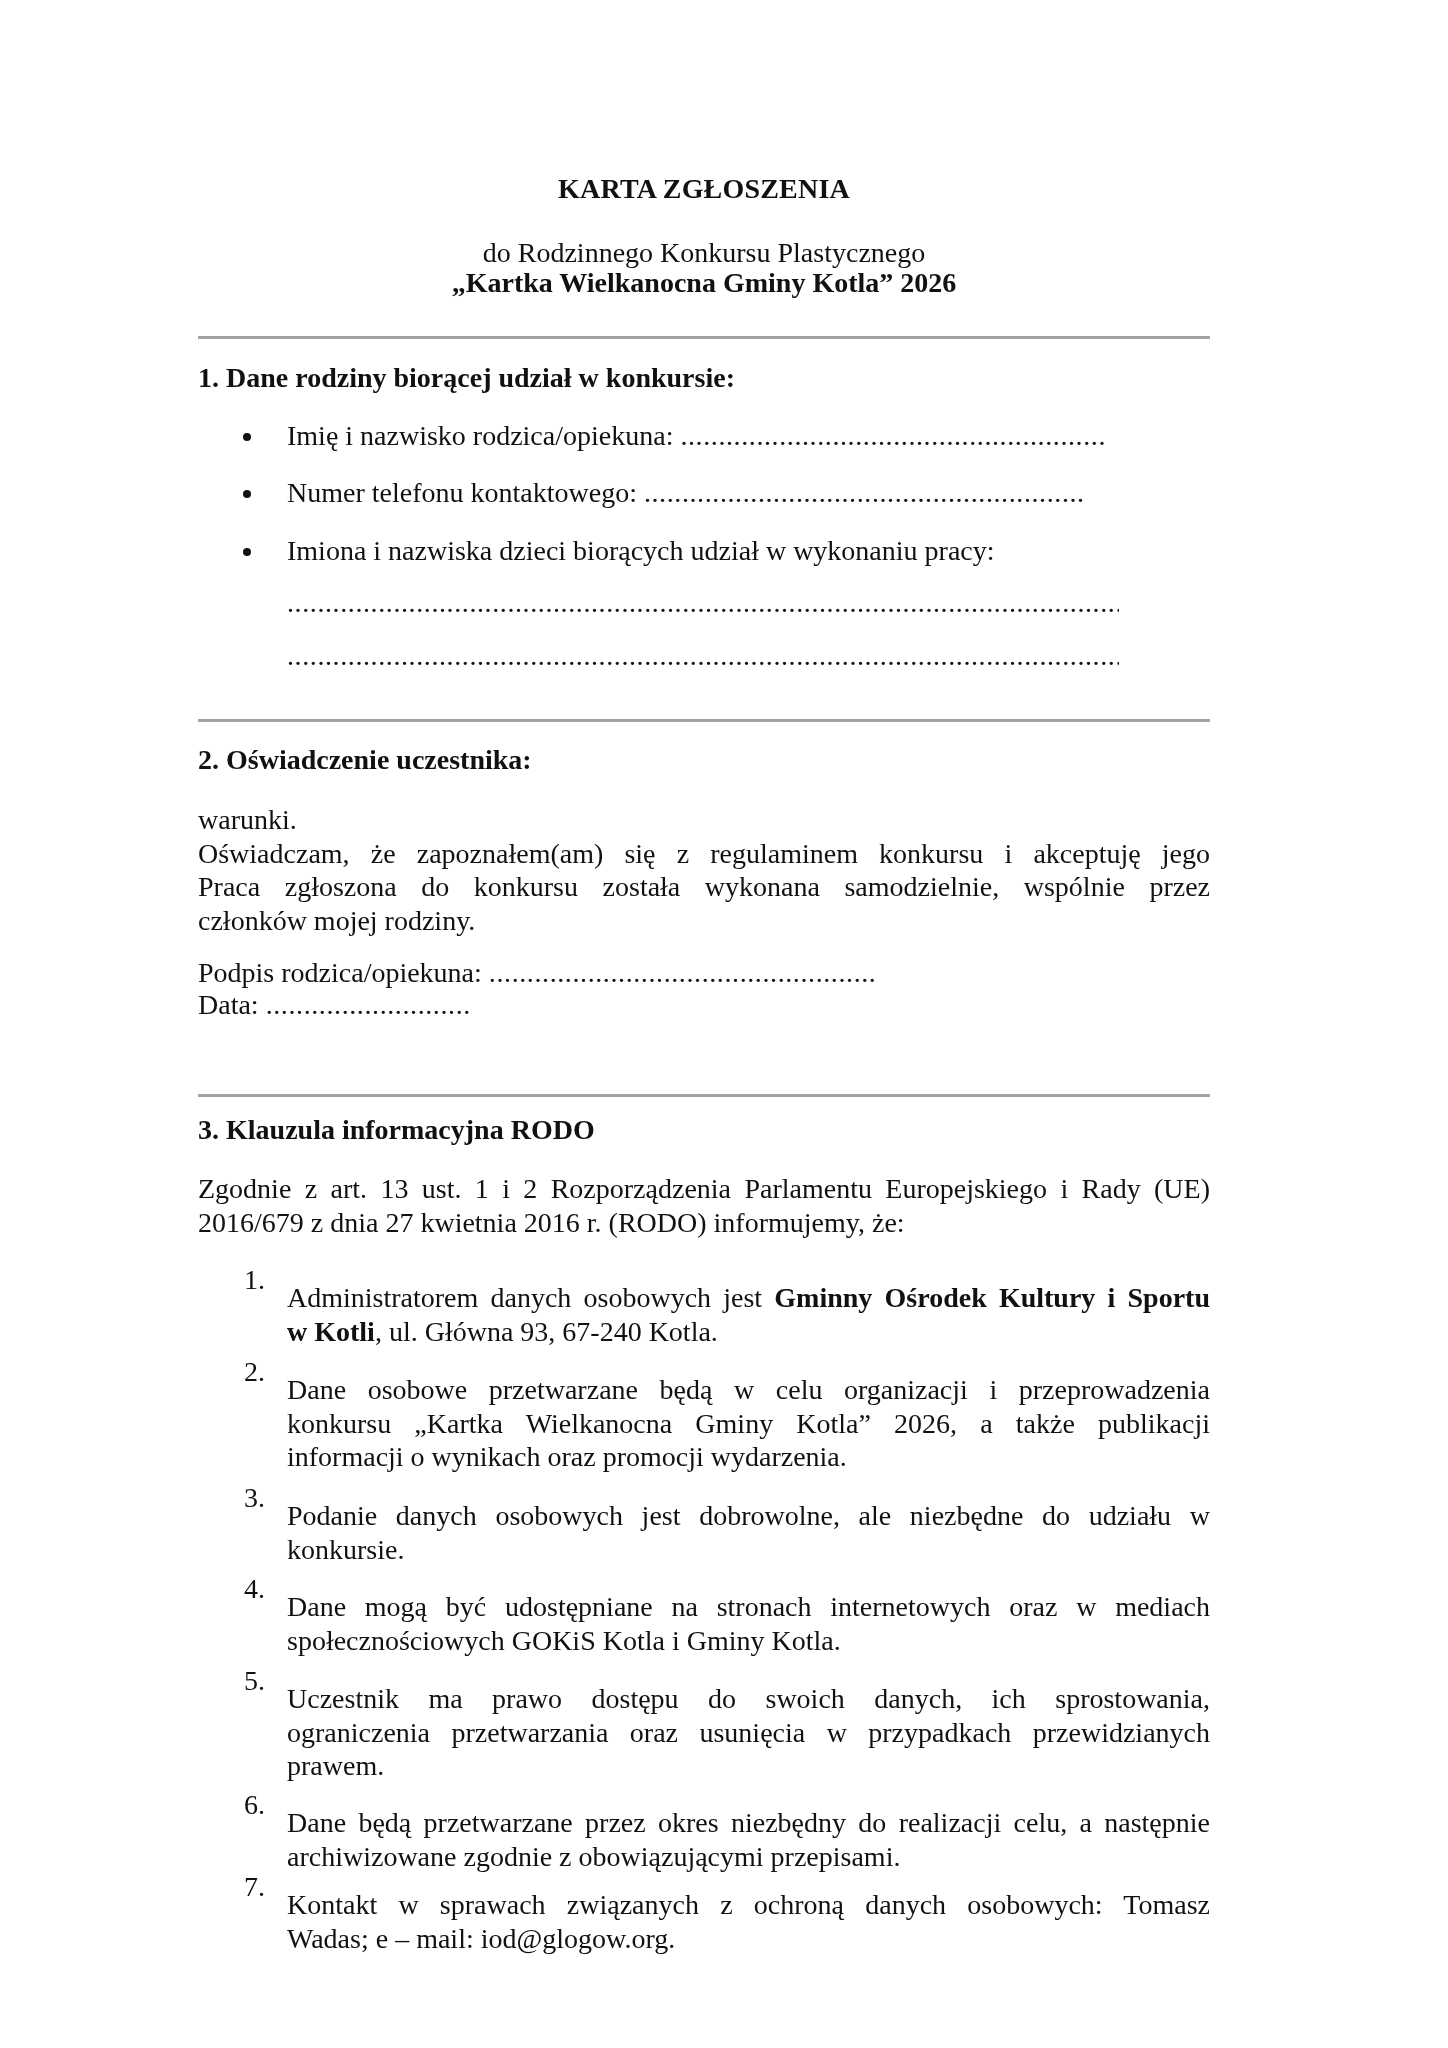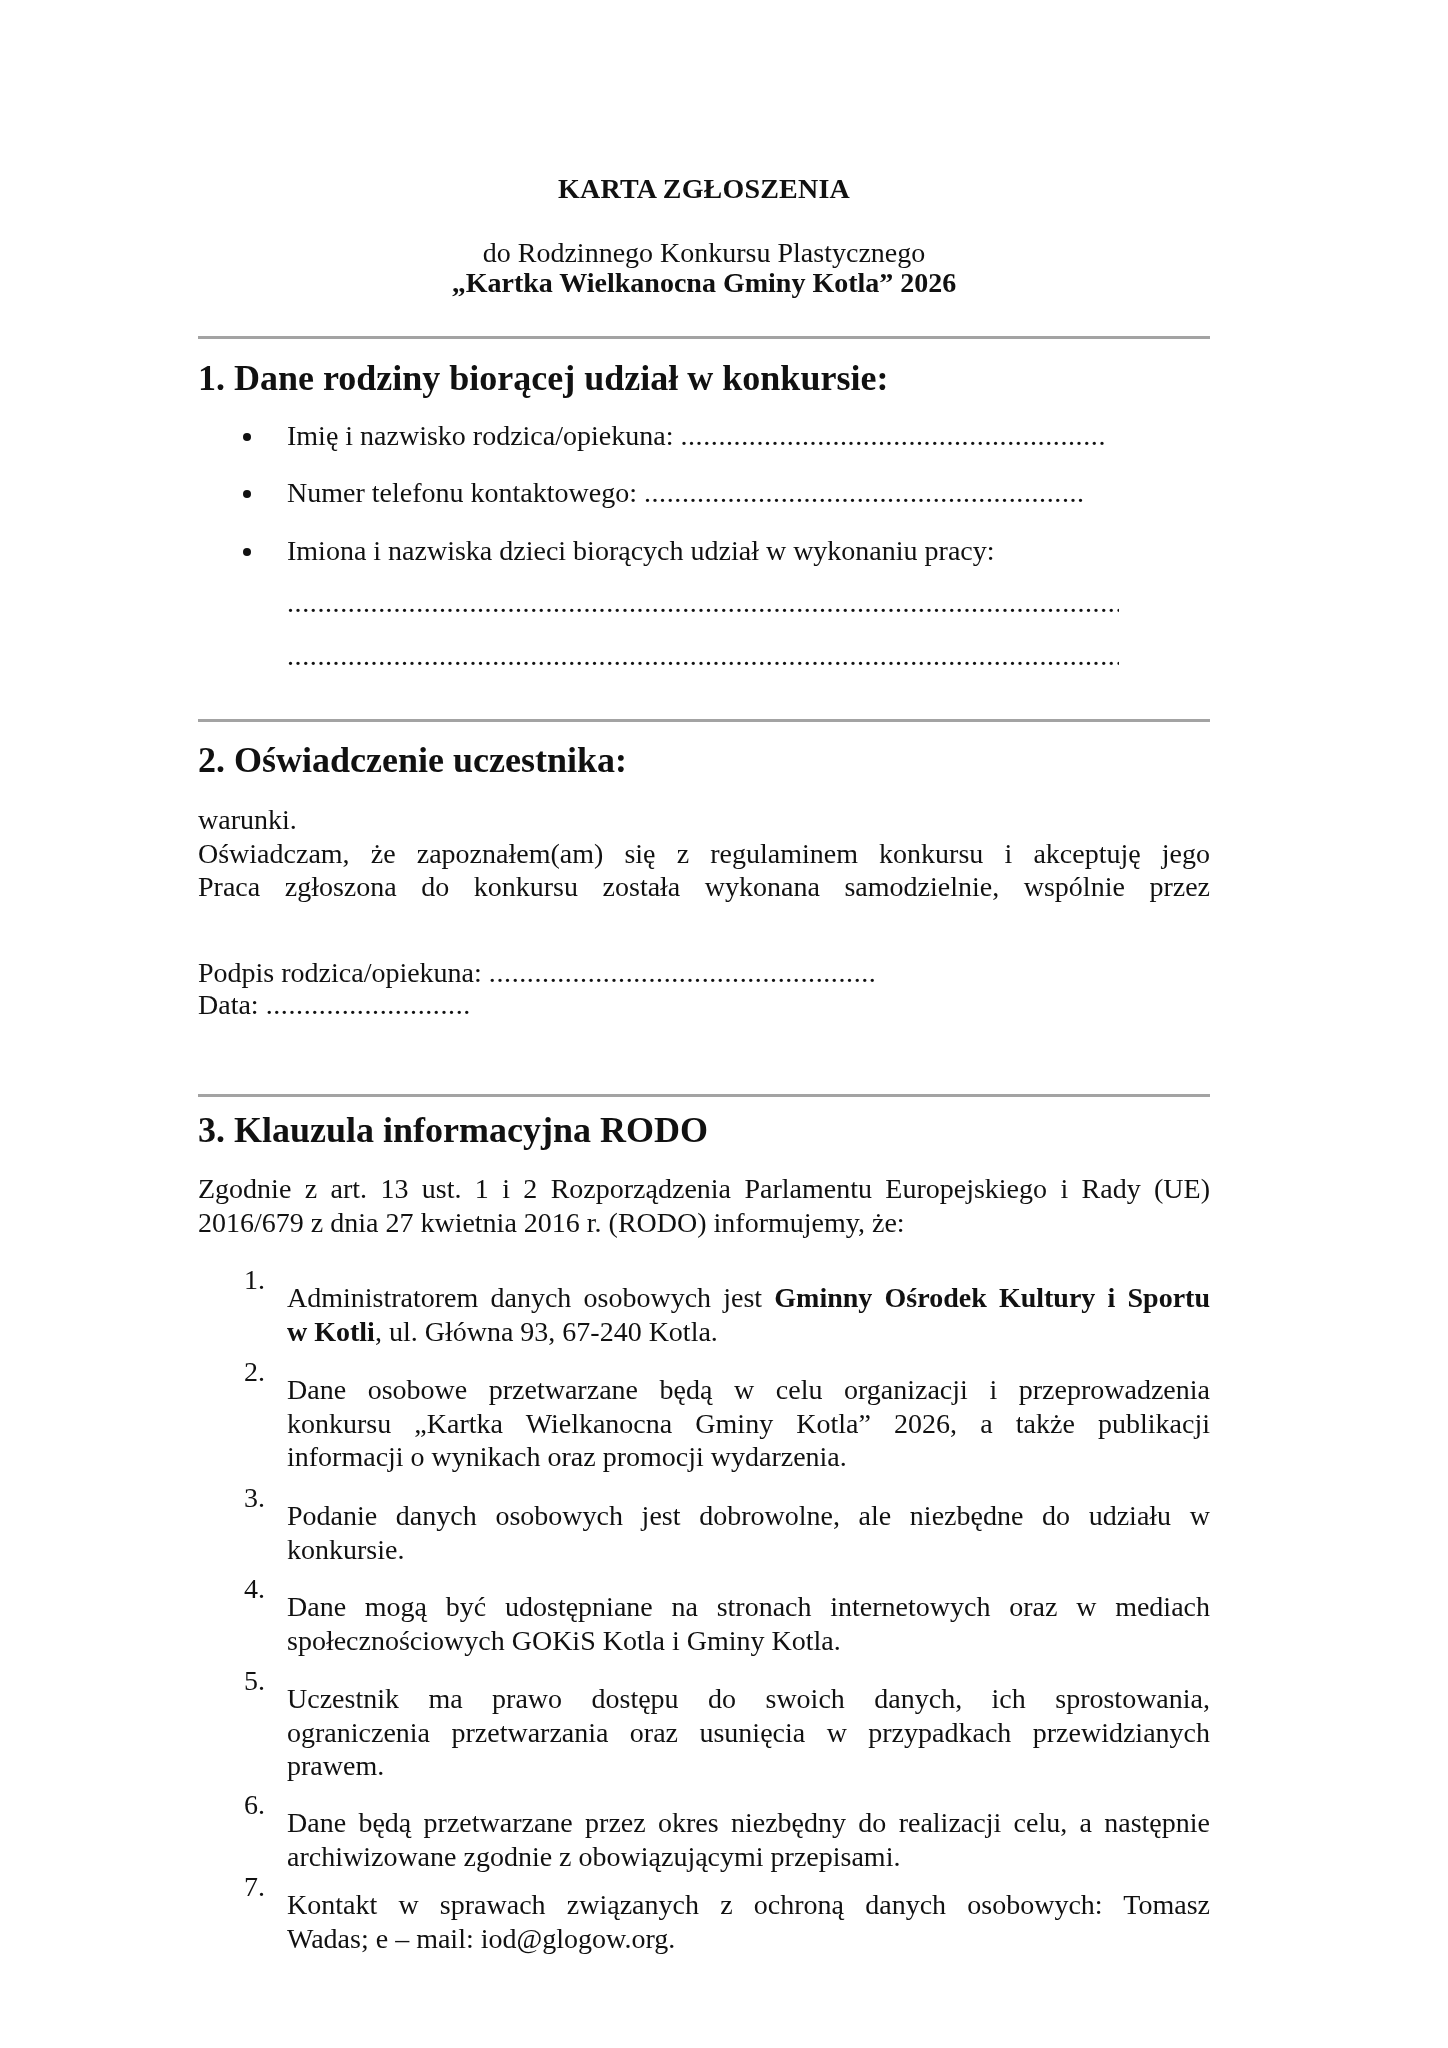--- a/index.html
+++ b/index.html
@@ -40,21 +40,21 @@
     position: absolute;
     left: 198px;
     width: 1012px;
     height: 3px;
     background: #a3a3a3;
   }
   .heading {
     position: absolute;
     left: 198px;
     font-weight: bold;
-    font-size: 36px;
+    font-size: 28px;
     line-height: 34px;
     white-space: nowrap;
   }
   .bullet-row {
     position: absolute;
     left: 198px;
     width: 1012px;
     line-height: 34px;
     white-space: nowrap;
   }
@@ -171,20 +171,21 @@
   <div class="dotline dots" style="top:639px; width:832px;">................................................................................................................</div>
 
   <div class="rule" style="top:719px;"></div>
 
   <div class="heading" style="top:743px;">2. Oświadczenie uczestnika:</div>
 
   <div class="para" style="top:803px;">
     <span class="jline last">warunki.</span>
     <span class="jline">Oświadczam, że zapoznałem(am) się z regulaminem konkursu i akceptuję jego</span>
     <span class="jline">Praca zgłoszona do konkursu została wykonana samodzielnie, wspólnie przez</span>
+    <span class="jline last">członków mojej rodziny.</span>
   </div>
 
   <div class="plain" style="top:956px;">
     <span>Podpis rodzica/opiekuna:</span>
     <span class="dots">...................................................</span>
   </div>
 
   <div class="plain" style="top:988px;text-align:right;">
     <span>Data:</span>
     <span class="dots">...........................</span>

